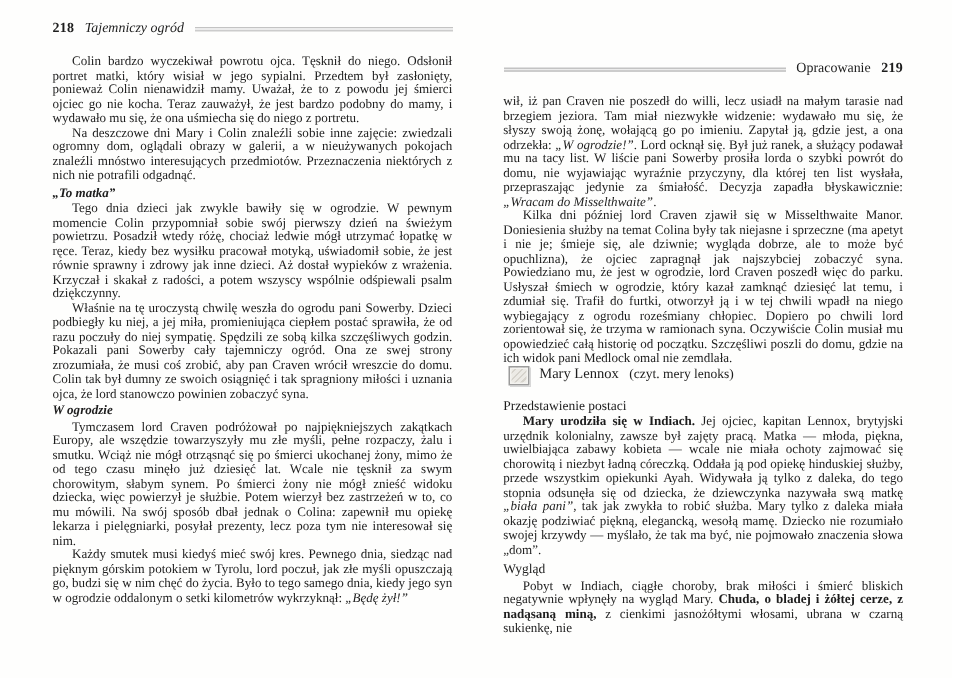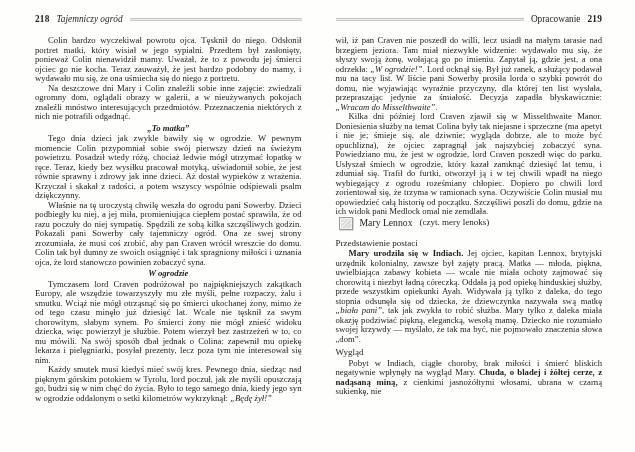--- a/index.html
+++ b/index.html
@@ -6,21 +6,21 @@
   .spread{
     width:635px;height:452px;
     display:flex;
     background:#fefefd;
     font-family:"Liberation Serif","DejaVu Serif",serif;
     color:#1d1d1d;
     overflow:hidden;
   }
   .page{box-sizing:border-box;flex:0 0 50%;}
   .page-left{padding:14px 16px 0 35px;}
-  .page-right{padding:14px 33px 0 18px;}
+  .page-right{padding:14px 33px 0 18px;margin-top:27px;}
   .running-head{
     display:flex;align-items:center;gap:7px;
     font-size:9.3px;line-height:11px;
     margin-bottom:11px;
     white-space:nowrap;
   }
   .pagenum{font-weight:bold;letter-spacing:.2px;}
   .running-head.left .running-title{font-style:italic;}
   .head-rule{
     flex:1;height:3px;align-self:center;
@@ -29,21 +29,21 @@
   .pagebody{
     font-size:8.7px;line-height:9.5px;
     text-align:justify;
     letter-spacing:0px;
   }
   .para{margin:0;}
   .para.indent{text-indent:13px;}
   .inline-heading{
     margin:2px 0 1px;
     font-weight:bold;font-style:italic;
-    text-align:center;
+    text-align:left;
   }
   .b{font-weight:bold;}
   .i{font-style:italic;}
   .section-heading{
     font-size:9.9px;line-height:12px;
     font-weight:bold;text-align:center;
     letter-spacing:.25px;
     margin:12px 0 11px;
   }
   .character-heading{

